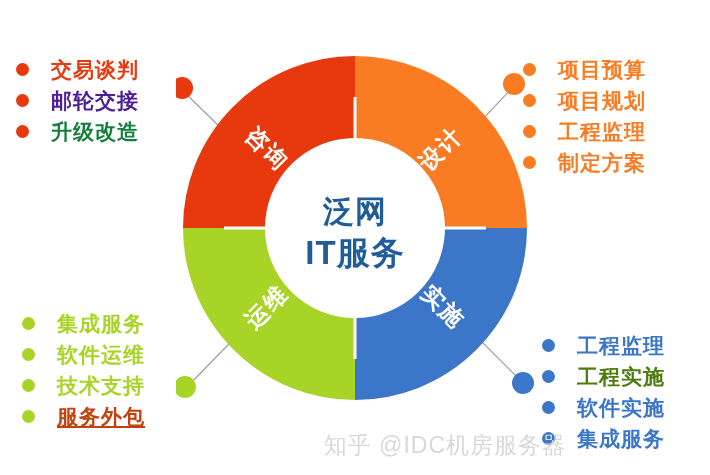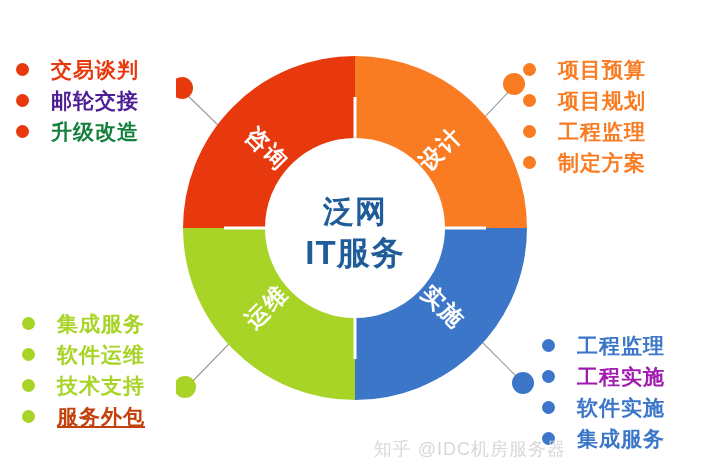--- a/index.html
+++ b/index.html
@@ -41,21 +41,21 @@
     font-weight:700;letter-spacing:1px;fill:#1F5C99;
   }
 
   
   .conn-line{stroke:#9a9a9a;stroke-width:1.1;}
   .conn-dot{stroke:none;}
 
   
   #watermark{
     position:absolute;right:14px;bottom:14px;
-    font-size:18px;color:#d8d8d8;letter-spacing:1px;
+    font-size:23px;color:#d8d8d8;letter-spacing:1px;
     white-space:nowrap;font-weight:400;
   }
 </style>
 </head>
 <body>
 
 <div id="stage">
 
   <div class="list list-left l-tl">
     <div class="list-row">
@@ -110,21 +110,21 @@
     </div>
   </div>
 
   <div class="list list-right l-br">
     <div class="list-row">
       <span class="bullet" style="background: rgb(59, 118, 200);"></span>
       <span class="list-label" style="color: rgb(59, 118, 200);">工程监理</span>
     </div>
     <div class="list-row">
       <span class="bullet" style="background: rgb(59, 118, 200);"></span>
-      <span class="list-label" style="color: #a21caf;">工程实施</span>
+      <span class="list-label" style="color: #4d7c0f;">工程实施</span>
     </div>
     <div class="list-row">
       <span class="bullet" style="background: rgb(59, 118, 200);"></span>
       <span class="list-label" style="color: rgb(59, 118, 200);">软件实施</span>
     </div>
     <div class="list-row">
       <span class="bullet" style="background: rgb(59, 118, 200);"></span>
       <span class="list-label" style="color: rgb(59, 118, 200);">集成服务</span>
     </div>
   </div>

